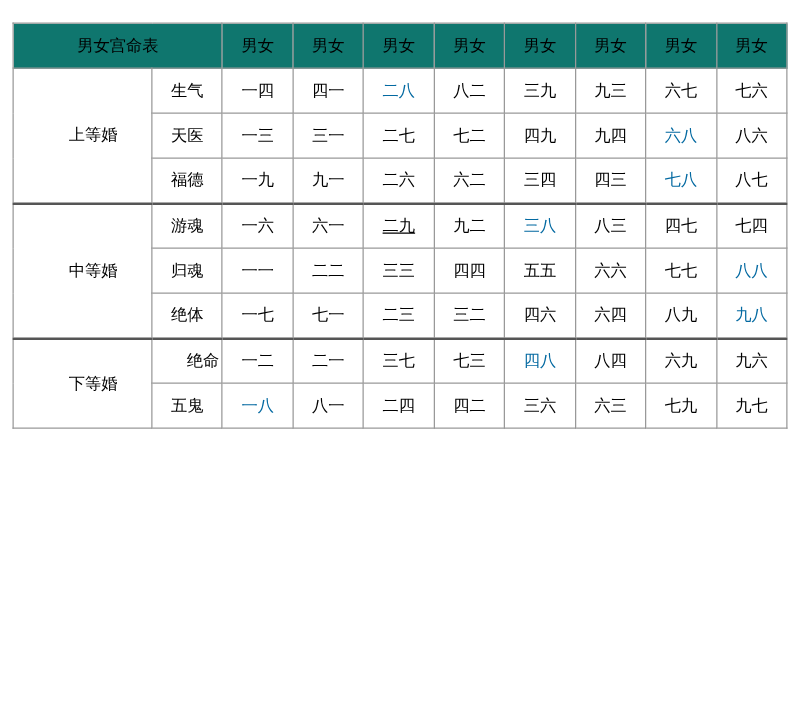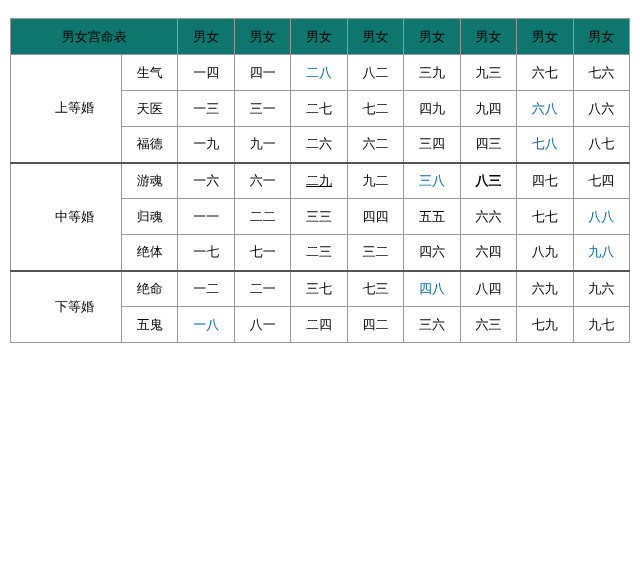--- a/index.html
+++ b/index.html
@@ -90,21 +90,21 @@
         <td>八七</td>
       </tr>
       <tr>
         <td rowspan="3" class="rowspan-cell" style="border-top: 2px solid rgb(85, 85, 85);">中等婚</td>
         <td style="border-top: 2px solid rgb(85, 85, 85);">游魂</td>
         <td style="border-top: 2px solid rgb(85, 85, 85); margin-left: 40px;">一六</td>
         <td style="border-top: 2px solid rgb(85, 85, 85); margin-top: 36px;">六一</td>
         <td style="border-top: 2px solid rgb(85, 85, 85); text-decoration: underline;">二九</td>
         <td style="border-top: 2px solid rgb(85, 85, 85);">九二</td>
         <td class="red" style="border-top: 2px solid rgb(85, 85, 85);">三八</td>
-        <td style="border-top: 2px solid rgb(85, 85, 85); font-weight: bold;">八三</td>
+        <td style="border-top: 2px solid rgb(85, 85, 85);">八三</td>
         <td style="border-top: 2px solid rgb(85, 85, 85);">四七</td>
         <td style="border-top: 2px solid rgb(85, 85, 85);">七四</td>
       </tr>
       <tr>
         <td>归魂</td>
         <td>一一</td>
         <td>二二</td>
         <td>三三</td>
         <td>四四</td>
         <td>五五</td>
@@ -118,21 +118,21 @@
         <td>七一</td>
         <td>二三</td>
         <td>三二</td>
         <td>四六</td>
         <td>六四</td>
         <td>八九</td>
         <td class="red">九八</td>
       </tr>
       <tr>
         <td rowspan="2" class="rowspan-cell" style="border-top: 2px solid rgb(85, 85, 85);">下等婚</td>
-        <td style="border-top: 2px solid rgb(85, 85, 85);">绝命</td>
+        <td style="border-top: 2px solid rgb(85, 85, 85); text-align: right;">绝命</td>
         <td style="border-top: 2px solid rgb(85, 85, 85);">一二</td>
         <td style="border-top: 2px solid rgb(85, 85, 85);">二一</td>
         <td style="border-top: 2px solid rgb(85, 85, 85);">三七</td>
         <td style="border-top: 2px solid rgb(85, 85, 85);">七三</td>
         <td class="red" style="border-top: 2px solid rgb(85, 85, 85);">四八</td>
         <td style="border-top: 2px solid rgb(85, 85, 85); margin-top: 35px;">八四</td>
         <td style="border-top: 2px solid rgb(85, 85, 85);">六九</td>
         <td style="border-top: 2px solid rgb(85, 85, 85);">九六</td>
       </tr>
       <tr>

